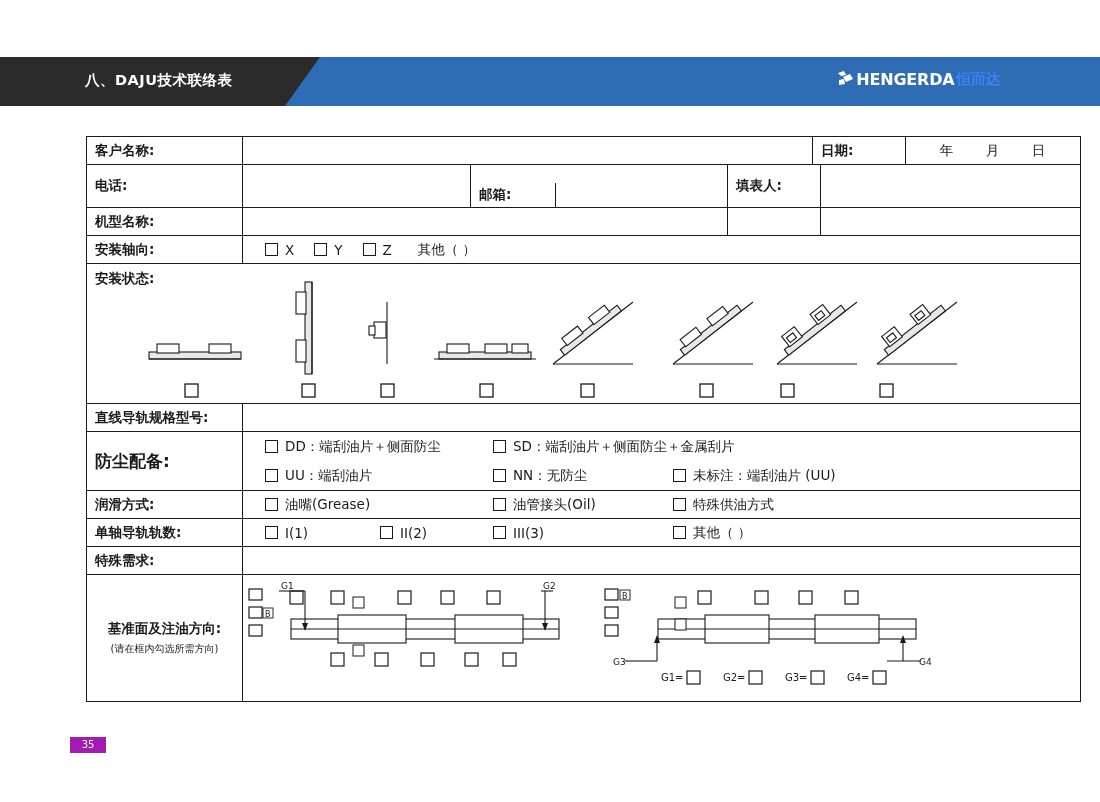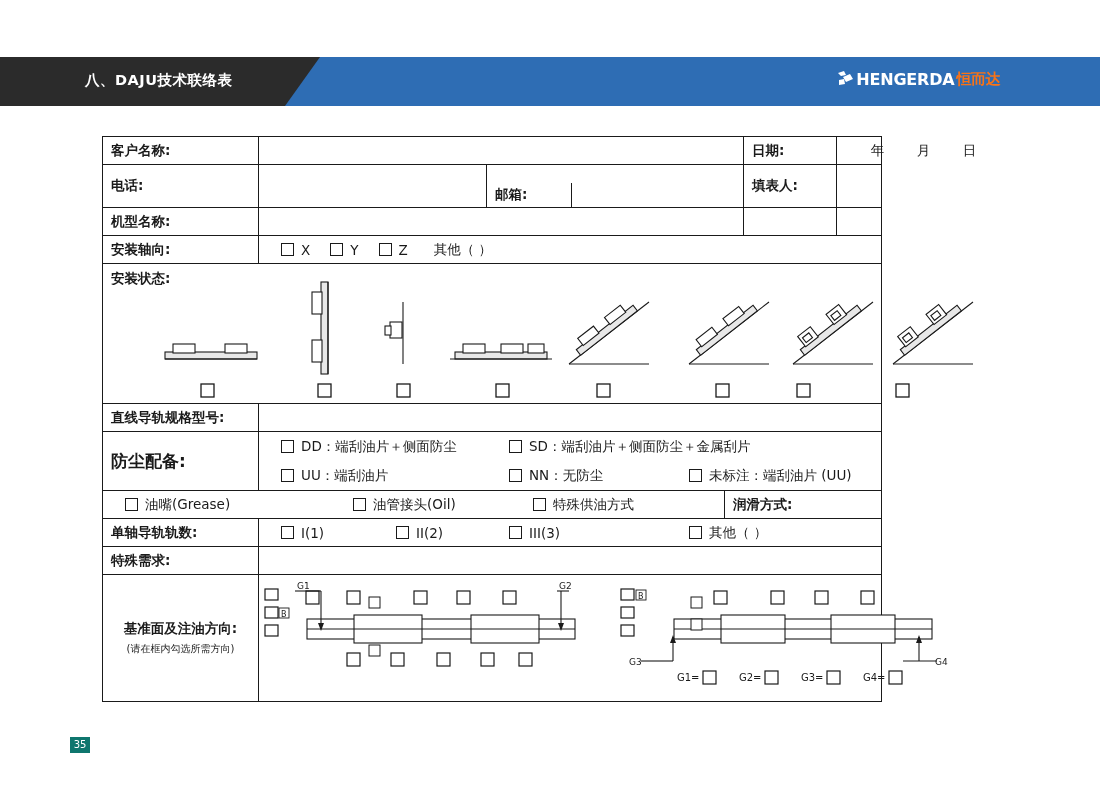--- a/index.html
+++ b/index.html
@@ -52,41 +52,41 @@
   .brand-mark svg { display: block; }
   .brand-en {
     font-size: 16px;
     font-weight: bold;
     color: #ffffff;
     letter-spacing: -0.2px;
   }
   .brand-cn {
     font-size: 15px;
     font-weight: bold;
-    color: #f97316;
+    color: #3b82f6;
     letter-spacing: -0.5px;
   }
 
   
   .page-number {
     position: absolute;
     left: 70px; top: 737px;
-    width: 20px; height: 16px;
-    background: #0f766e;
+    width: 36px; height: 16px;
+    background: #a21caf;
     color: #fff;
     font-size: 10px;
     line-height: 16px;
     text-align: center;
   }
 
   
   .form {
     position: absolute;
-    left: 102px; top: 136px;
-    width: 780px;
+    left: 86px; top: 136px;
+    width: 995px;
     border: 1.4px solid #1a1a1a;
     border-collapse: collapse;
   }
   .row {
     display: flex;
     border-bottom: 1.2px solid #1a1a1a;
     min-height: 28px;
   }
   .row:last-child { border-bottom: none; }
   .cell {
@@ -365,35 +365,35 @@
         </span>
         <span class="opt">
           <span class="cb"></span>
           <span>未标注：端刮油片 (UU)</span>
         </span>
       </div>
     </div>
   </div>
 
   <div class="row">
+    <div class="cell lbl lbl-w">润滑方式:</div>
     <div class="cell fill" style="padding-left:22px;">
       <span class="opt" style="width:228px">
         <span class="cb"></span>
         <span>油嘴(Grease)</span>
       </span>
       <span class="opt" style="width:180px">
         <span class="cb"></span>
         <span>油管接头(Oil)</span>
       </span>
       <span class="opt">
         <span class="cb"></span>
         <span>特殊供油方式</span>
       </span>
     </div>
-    <div class="cell lbl lbl-w">润滑方式:</div>
   </div>
 
   <div class="row">
     <div class="cell lbl lbl-w">单轴导轨轨数:</div>
     <div class="cell fill" style="padding-left:22px;">
       <span class="opt" style="width:115px">
         <span class="cb"></span>
         <span>I(1)</span>
       </span>
       <span class="opt" style="width:113px">

